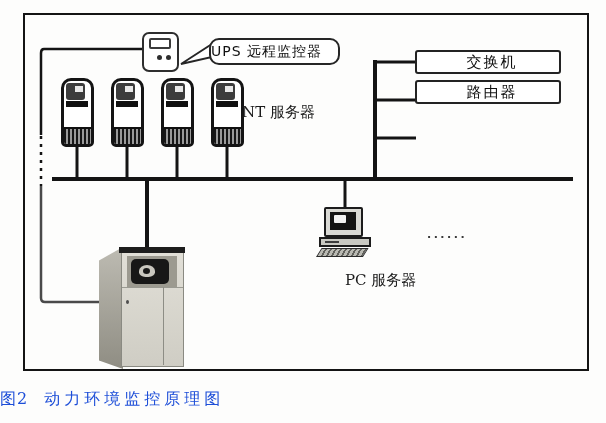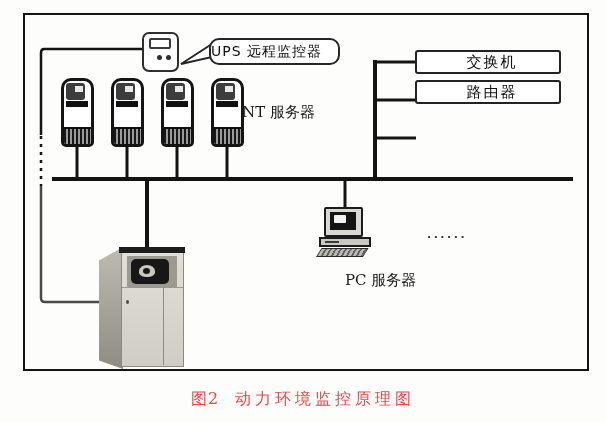--- a/index.html
+++ b/index.html
@@ -72,22 +72,22 @@
   .pc .case { position:absolute; left:3px; top:32px; width:52px; height:10px; background:#c9c9c2;
         border:2px solid #1c1c1c; }
   .pc .slot { position:absolute; left:4px; top:2px; width:14px; height:2px; background:#3c3c3c; }
   .pc .kb { position:absolute; left:0px; top:43px; width:47px; height:9px;
         border:1px solid #2a2a2a; transform:skewX(-32deg); transform-origin:bottom left;
         background:repeating-linear-gradient(90deg,#b9b9b2 0 3px,#61615c 3px 5px); }
 
   .dots { position:absolute; left:427px; top:231px; font-size:11px; letter-spacing:2.5px;
           font-weight:bold; color:#3a3a3a; }
 
-  .caption { position:absolute; left:0; top:389px; width:606px; text-align:center;
-             font-family:"DejaVu Serif","DejaVu Sans",serif; font-size:16px; color:#ef4444; }
+  .caption { position:absolute; left:0; top:389px; width:606px; text-align:left;
+             font-family:"DejaVu Serif","DejaVu Sans",serif; font-size:16px; color:#1d4ed8; }
   .caption .no { margin-right:16px; letter-spacing:1px; }
   .caption .ttl { letter-spacing:4px; }
 </style>
 </head>
 <body>
 
 <div class="canvas">
 
   <div class="frame"></div>
 

